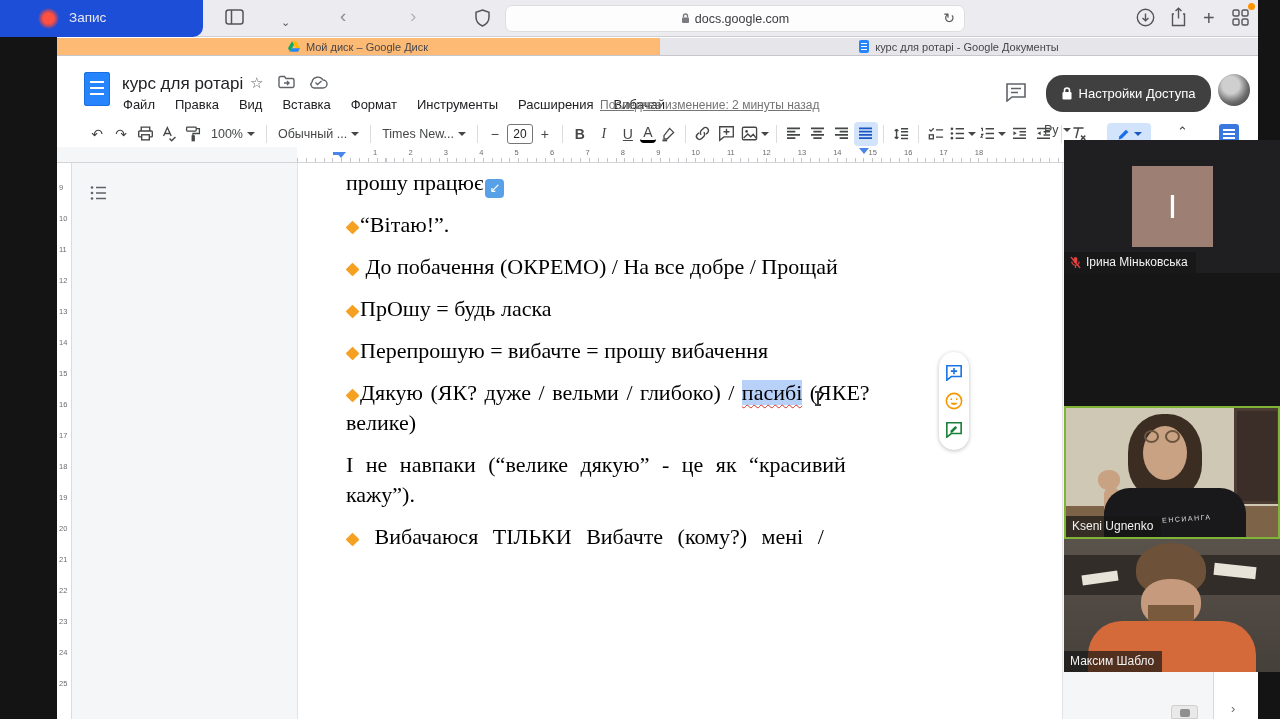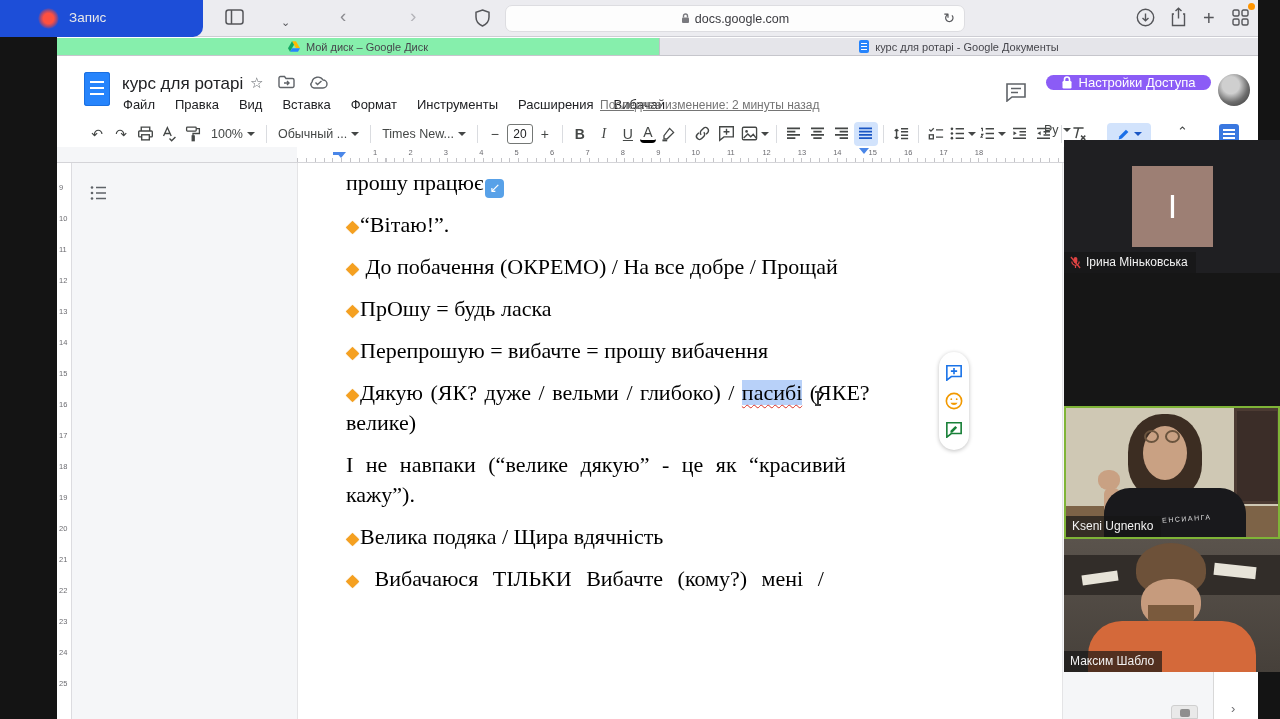--- a/index.html
+++ b/index.html
@@ -9,32 +9,32 @@
   svg{display:block}
 
   
   #window{position:absolute;left:57px;top:0;width:1201px;height:719px;background:#fff}
   #btb{position:absolute;left:0;top:0;width:100%;height:37px;background:#ececf0;border-bottom:1px solid #cdcdd3}
   .bicon{position:absolute;color:#55565a;font-size:17px;line-height:20px}
   #urlbar{position:absolute;left:448px;top:5px;width:460px;height:27px;background:#fdfdfd;border:1px solid #dddde1;border-radius:7px;display:flex;align-items:center;justify-content:center;gap:5px;color:#3b3b40;font-size:12.5px}
   #reload{position:absolute;right:9px;top:4px;font-size:14px;color:#56575b}
   #tabbar{position:absolute;left:0;top:38px;width:100%;height:18px;background:#d9d9df;border-bottom:1px solid #c6c6cc;display:flex}
   .tab{height:100%;display:flex;align-items:center;justify-content:center;gap:6px;font-size:11px;color:#46464c}
-  .tab1{width:603px;background:#86efac;border-right:1px solid #c2c2c8}
+  .tab1{width:603px;background:#fdba74;border-right:1px solid #c2c2c8}
   .tab2{flex:1;background:#e5e5ea}
 
   
   #dhead{position:absolute;left:0;top:57px;width:100%;height:63px;background:#fff}
   #docicon{position:absolute;left:27px;top:15px;width:26px;height:34px;background:#2684fc;border-radius:3px;box-shadow:inset 0 0 0 1px #1a6fe0}
   #docicon:before{content:"";position:absolute;left:6px;top:9px;width:14px;height:14px;background:repeating-linear-gradient(#fff 0 2px,transparent 2px 6px)}
   #dtitle{position:absolute;left:65px;top:17px;font-size:17px;color:#202124}
   #dstar{position:absolute;left:193px;top:17px;color:#5f6368;font-size:15px}
   #dmenus{position:absolute;left:66px;top:40px;display:flex;gap:20px;font-size:13px;color:#202124}
   #lastedit{position:absolute;left:543px;top:41px;font-size:12px;color:#757575;text-decoration:underline}
-  #sharebtn{position:absolute;left:989px;top:18px;width:165px;height:15px;background:#8b5cf6;border-radius:17px;color:#fff;font-size:13px;display:flex;align-items:center;justify-content:center;gap:7px}
+  #sharebtn{position:absolute;left:989px;top:18px;width:165px;height:37px;background:#404040;border-radius:17px;color:#fff;font-size:13px;display:flex;align-items:center;justify-content:center;gap:7px}
   #avatar{position:absolute;left:1161px;top:17px;width:32px;height:32px;border-radius:50%;background:radial-gradient(circle at 40% 35%,#cfcfcf 0 30%,#6e6e6e 60%,#2e2e2e)}
 
   
   #dtool{position:absolute;left:0;top:120px;width:100%;height:27px;background:#fff;display:flex;align-items:center;padding-left:28px}
   .tbtn{height:24px;min-width:24px;display:flex;align-items:center;justify-content:center;border-radius:4px;color:#444746;font-size:14px;flex:0 0 auto}
   .tsep{width:1px;height:18px;background:#dadce0;margin:0 5px;flex:0 0 auto}
   .tsel{font-size:12.5px;color:#444746;display:flex;align-items:center;gap:4px;padding:0 6px;height:24px;flex:0 0 auto}
   .caret{width:0;height:0;border-left:4px solid transparent;border-right:4px solid transparent;border-top:4px solid #444746}
   #fsize{width:26px;height:20px;border:1px solid #747775;border-radius:3px;font-size:12px;display:flex;align-items:center;justify-content:center;color:#202124}
   .selblue{background:#d2e3fc;border-radius:4px}
@@ -446,21 +446,20 @@
       <div id="doctext">
           <div class="dline"><span>прошу працює</span><span class="emoji-arrow">↙</span></div>
           <div class="dline para"><span class="diamond">◆</span><span>“Вітаю!”.</span></div>
           <div class="dline para"><span class="diamond">◆</span><span> До побачення (ОКРЕМО) / На все добре / Прощай</span></div>
           <div class="dline para"><span class="diamond">◆</span><span>ПрОшу = будь ласка</span></div>
           <div class="dline para"><span class="diamond">◆</span><span>Перепрошую = вибачте = прошу вибачення</span></div>
           <div class="dline para" style="word-spacing: 2px;"><span class="diamond">◆</span><span>Дякую (ЯК? дуже / вельми / глибоко) / </span><span class="hl">пасибі</span><span> (ЯКЕ?</span></div>
           <div class="dline"><span>велике)</span></div>
           <div class="dline para" style="word-spacing: 7px;"><span>І не навпаки (“велике дякую” - це як “красивий</span></div>
           <div class="dline"><span>кажу”).</span></div>
-          <div class="dline para"><span class="diamond">◆</span><span>Велика подяка / Щира вдячність</span></div>
           <div class="dline para" style="word-spacing: 9px;"><span class="diamond">◆</span><span>  Вибачаюся ТІЛЬКИ Вибачте (кому?) мені /</span></div>
         </div>
       <div id="ibeam">
           <b></b>
           <i></i>
           <u></u>
         </div>
     </div>
 
     <div id="marginpill">

